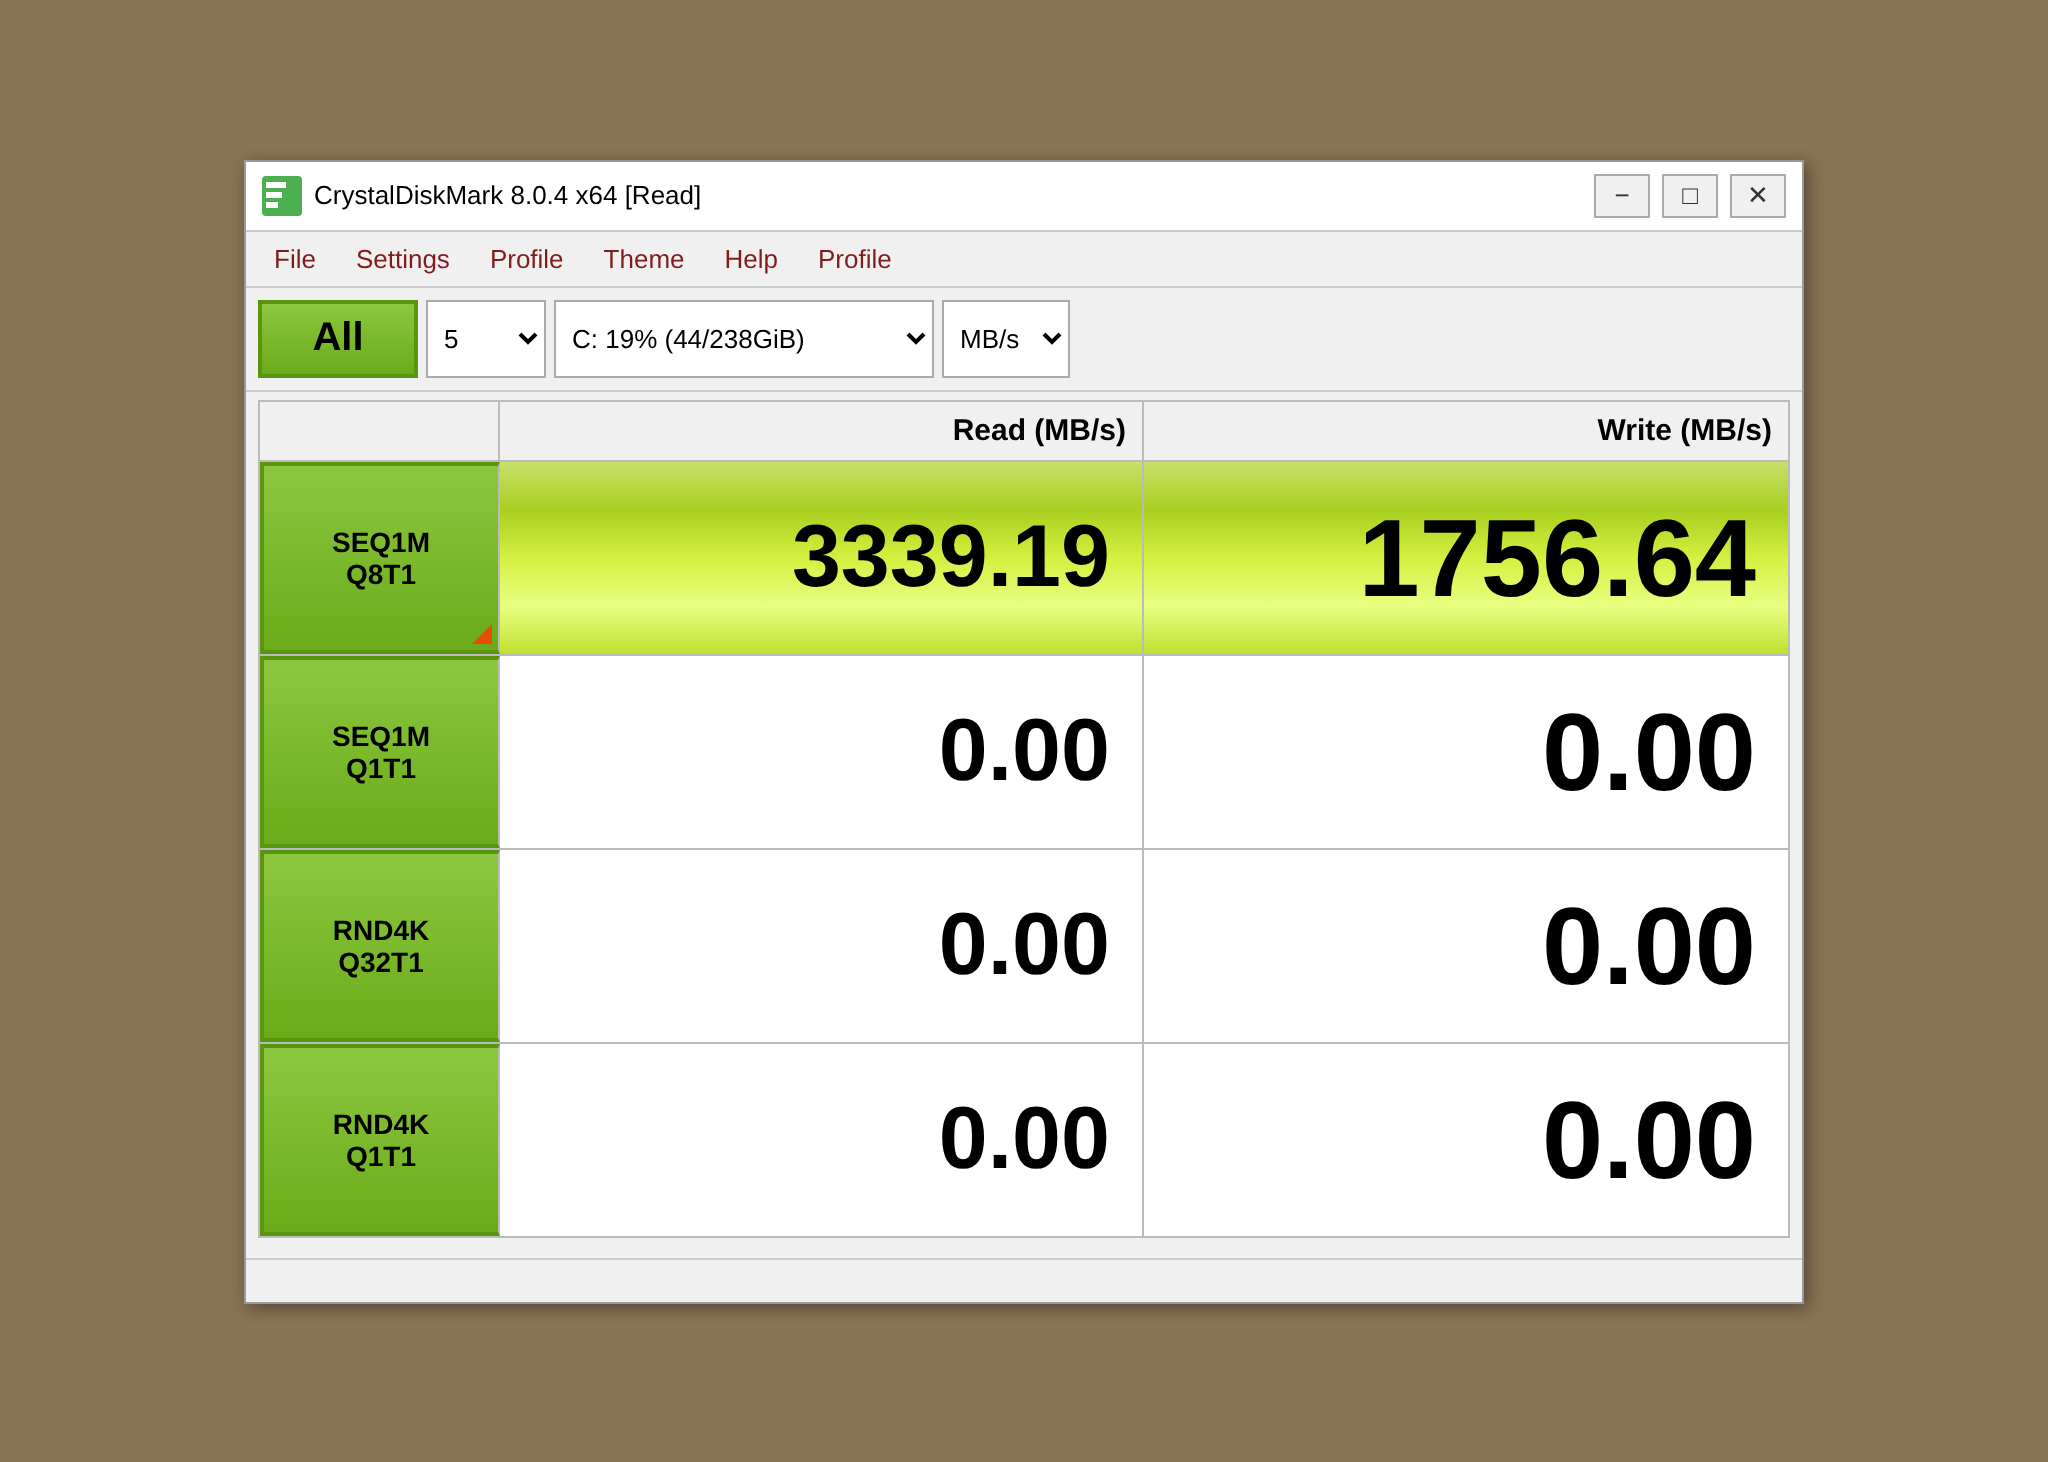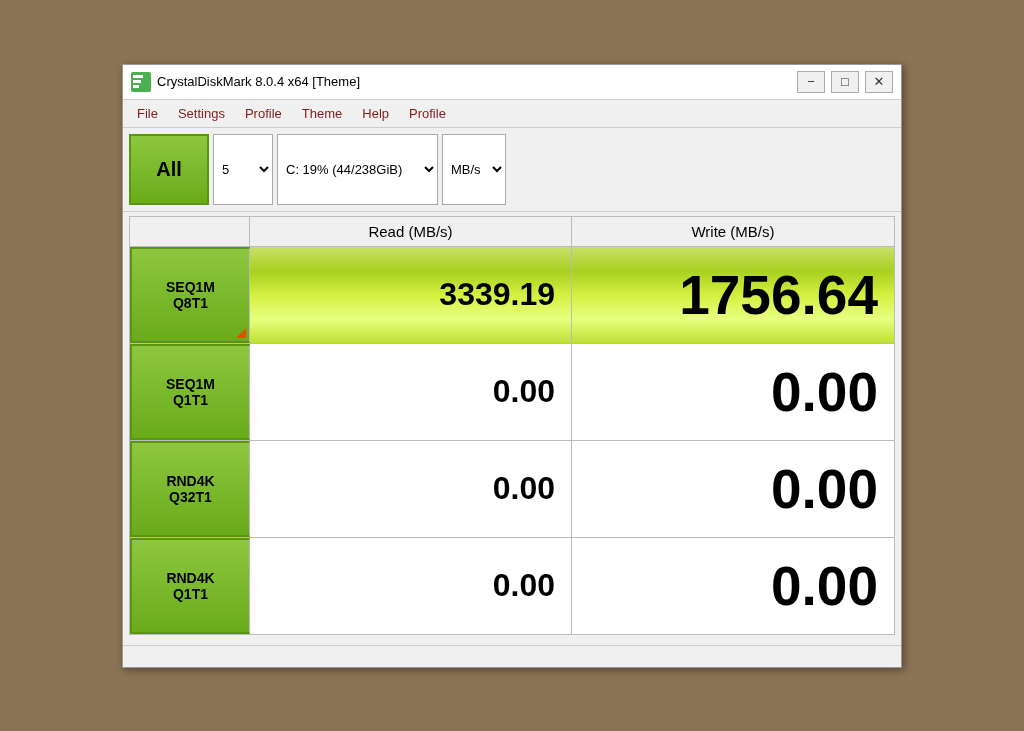--- a/index.html
+++ b/index.html
@@ -71,53 +71,53 @@
       padding: 6px 6px;
       gap: 4px;
       border-bottom: 1px solid #ccc;
     }
     .all-btn {
       background: linear-gradient(to bottom, #8DC73F, #6aab1a);
       border: 2px solid #5a9510;
       color: #000;
       font-weight: bold;
       font-size: 20px;
-      padding: 22px 18px;
+      padding: 6px 18px;
       cursor: pointer;
       min-width: 80px;
       display: flex;
       align-items: center;
       justify-content: center;
     }
     .toolbar select, .toolbar .select-like {
       border: 1px solid #aaa;
       background: #fff;
       font-size: 13px;
       padding: 2px 4px;
       cursor: pointer;
       color: #000;
     }
     .select-count { width: 60px; }
     .select-size { width: 90px; }
-    .select-drive { width: 161px; }
+    .select-drive { width: 190px; }
     .select-unit { width: 64px; }
     .main-content {
       padding: 4px 6px 6px 6px;
       background: #f0f0f0;
     }
     .header-row {
       display: grid;
       grid-template-columns: 120px 1fr 1fr;
       border: 1px solid #bbb;
       background: #f0f0f0;
     }
     .header-cell {
       padding: 6px 8px;
-      text-align: center;
-      font-weight: normal;
+      text-align: right;
+      font-weight: bold;
       font-size: 15px;
       border-right: 1px solid #bbb;
     }
     .header-cell:last-child { border-right: none; }
     .data-row {
       display: grid;
       grid-template-columns: 120px 1fr 1fr;
       border-left: 1px solid #bbb;
       border-right: 1px solid #bbb;
       border-bottom: 1px solid #bbb;
@@ -148,21 +148,21 @@
       border-left: 10px solid transparent;
       border-bottom: 10px solid #e05000;
     }
     .read-cell {
       background: #fff;
       border-right: 1px solid #bbb;
       display: flex;
       align-items: center;
       justify-content: flex-end;
       padding: 8px 16px;
-      font-size: 32px;
+      font-size: 44px;
       font-weight: bold;
       color: #000;
     }
     .write-cell {
       display: flex;
       align-items: center;
       justify-content: flex-end;
       padding: 16px 16px;
       font-size: 55px;
       font-weight: bold;
@@ -190,21 +190,21 @@
 
   <div class="title-bar">
     <div class="title-bar-icon">
       <svg viewBox="0 0 20 20" xmlns="http://www.w3.org/2000/svg">
         <rect x="0" y="0" width="20" height="20" rx="2" fill="#4CAF50"></rect>
         <rect x="2" y="3" width="10" height="3" fill="#fff"></rect>
         <rect x="2" y="8" width="8" height="3" fill="#fff"></rect>
         <rect x="2" y="13" width="6" height="3" fill="#fff"></rect>
       </svg>
     </div>
-    <span class="title-bar-text">CrystalDiskMark 8.0.4 x64 [Theme]</span>
+    <span class="title-bar-text">CrystalDiskMark 8.0.4 x64 [Read]</span>
     <div class="title-bar-controls">
       <button class="title-bar-btn">−</button>
       <button class="title-bar-btn">□</button>
       <button class="title-bar-btn close">✕</button>
     </div>
   </div>
 
   <div class="menu-bar">
   <div class="menu-item">File</div>
       <div class="menu-item">Settings</div>

